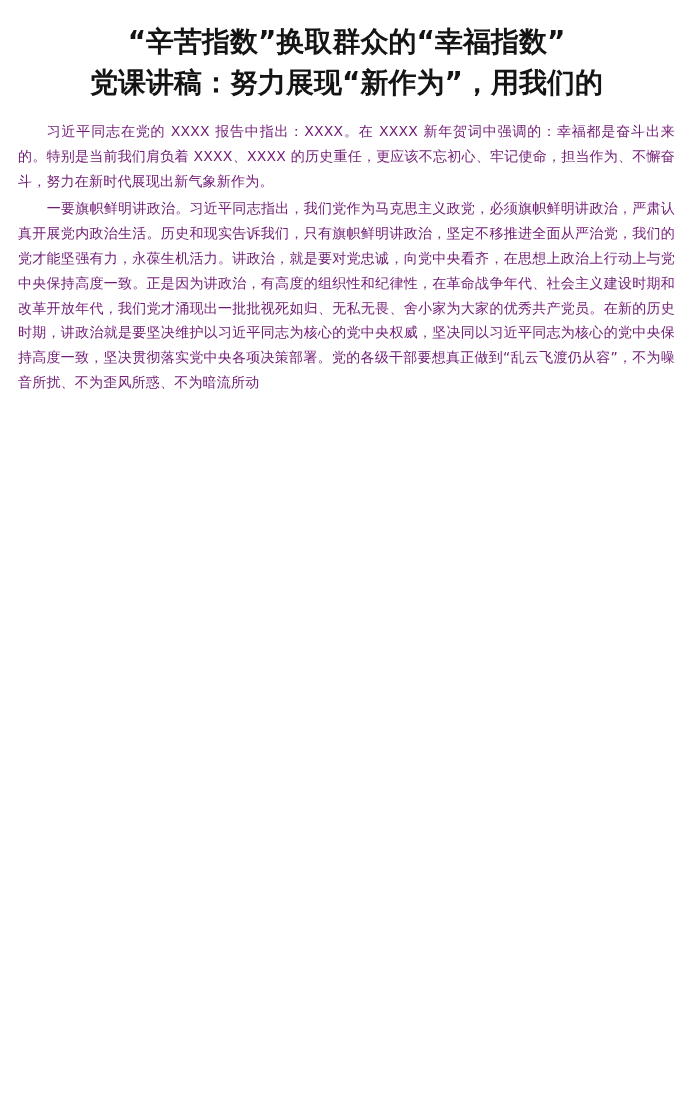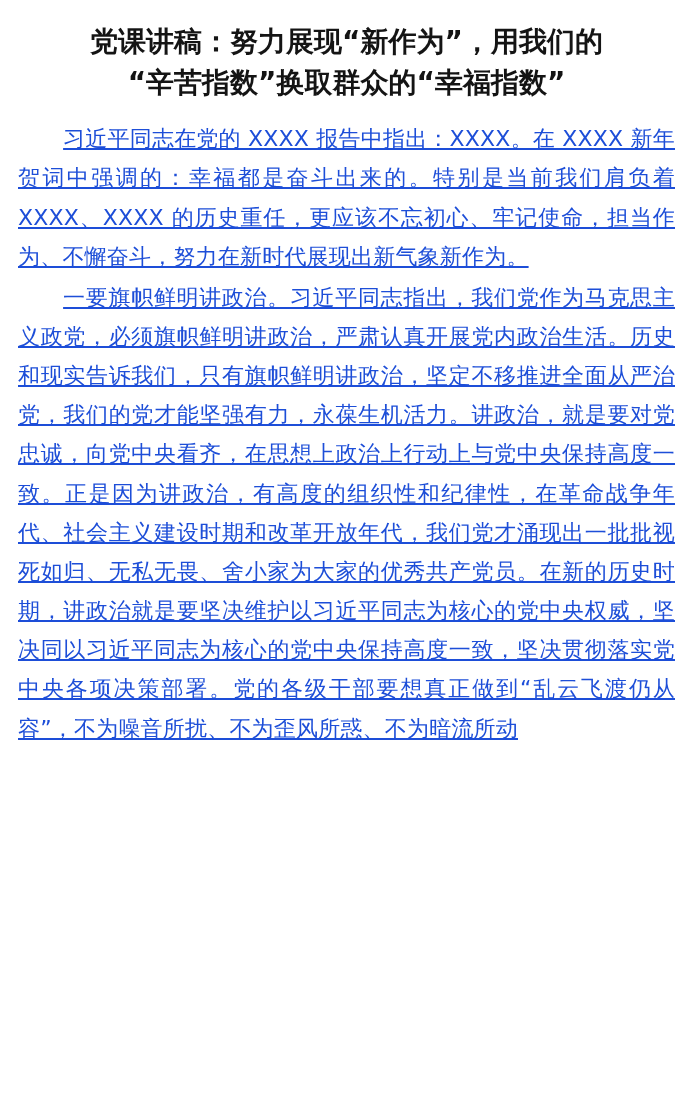--- a/index.html
+++ b/index.html
@@ -28,44 +28,43 @@
     text-align: center;
     letter-spacing: 0px;
     color: #141414;
     margin: 0 4px 16px 4px;
   }
   .doc-title .line {
     display: block;
     white-space: nowrap;
   }
   .body-text {
-    font-size: 22px;
+    font-size: 14px;
     line-height: 1.78;
     text-align: justify;
     text-justify: inter-ideograph;
-    color: #1d4ed8;
+    color: #701a75;
     letter-spacing: 0.2px;
-    text-decoration: underline;
   }
   .para {
     margin: 0 0 2px 0;
     text-indent: 2.05em;
   }
   .para.tight {
     margin-bottom: 12px;
   }
 </style>
 </head>
 <body>
 
 <div class="page">
 
   <h1 class="doc-title">
+    <span class="line">“辛苦指数”换取群众的“幸福指数”</span>
     <span class="line">党课讲稿：努力展现“新作为”，用我们的</span>
-    <span class="line">“辛苦指数”换取群众的“幸福指数”</span>
   </h1>
 
   <div class="body-text">
     <p class="para">习近平同志在党的 XXXX 报告中指出：XXXX。在 XXXX 新年贺词中强调的：幸福都是奋斗出来的。特别是当前我们肩负着 XXXX、XXXX 的历史重任，更应该不忘初心、牢记使命，担当作为、不懈奋斗，努力在新时代展现出新气象新作为。</p>
     <p class="para tight">一要旗帜鲜明讲政治。习近平同志指出，我们党作为马克思主义政党，必须旗帜鲜明讲政治，严肃认真开展党内政治生活。历史和现实告诉我们，只有旗帜鲜明讲政治，坚定不移推进全面从严治党，我们的党才能坚强有力，永葆生机活力。讲政治，就是要对党忠诚，向党中央看齐，在思想上政治上行动上与党中央保持高度一致。正是因为讲政治，有高度的组织性和纪律性，在革命战争年代、社会主义建设时期和改革开放年代，我们党才涌现出一批批视死如归、无私无畏、舍小家为大家的优秀共产党员。在新的历史时期，讲政治就是要坚决维护以习近平同志为核心的党中央权威，坚决同以习近平同志为核心的党中央保持高度一致，坚决贯彻落实党中央各项决策部署。党的各级干部要想真正做到“乱云飞渡仍从容”，不为噪音所扰、不为歪风所惑、不为暗流所动</p>
   </div>
 
 </div>
 
 </body></html>

